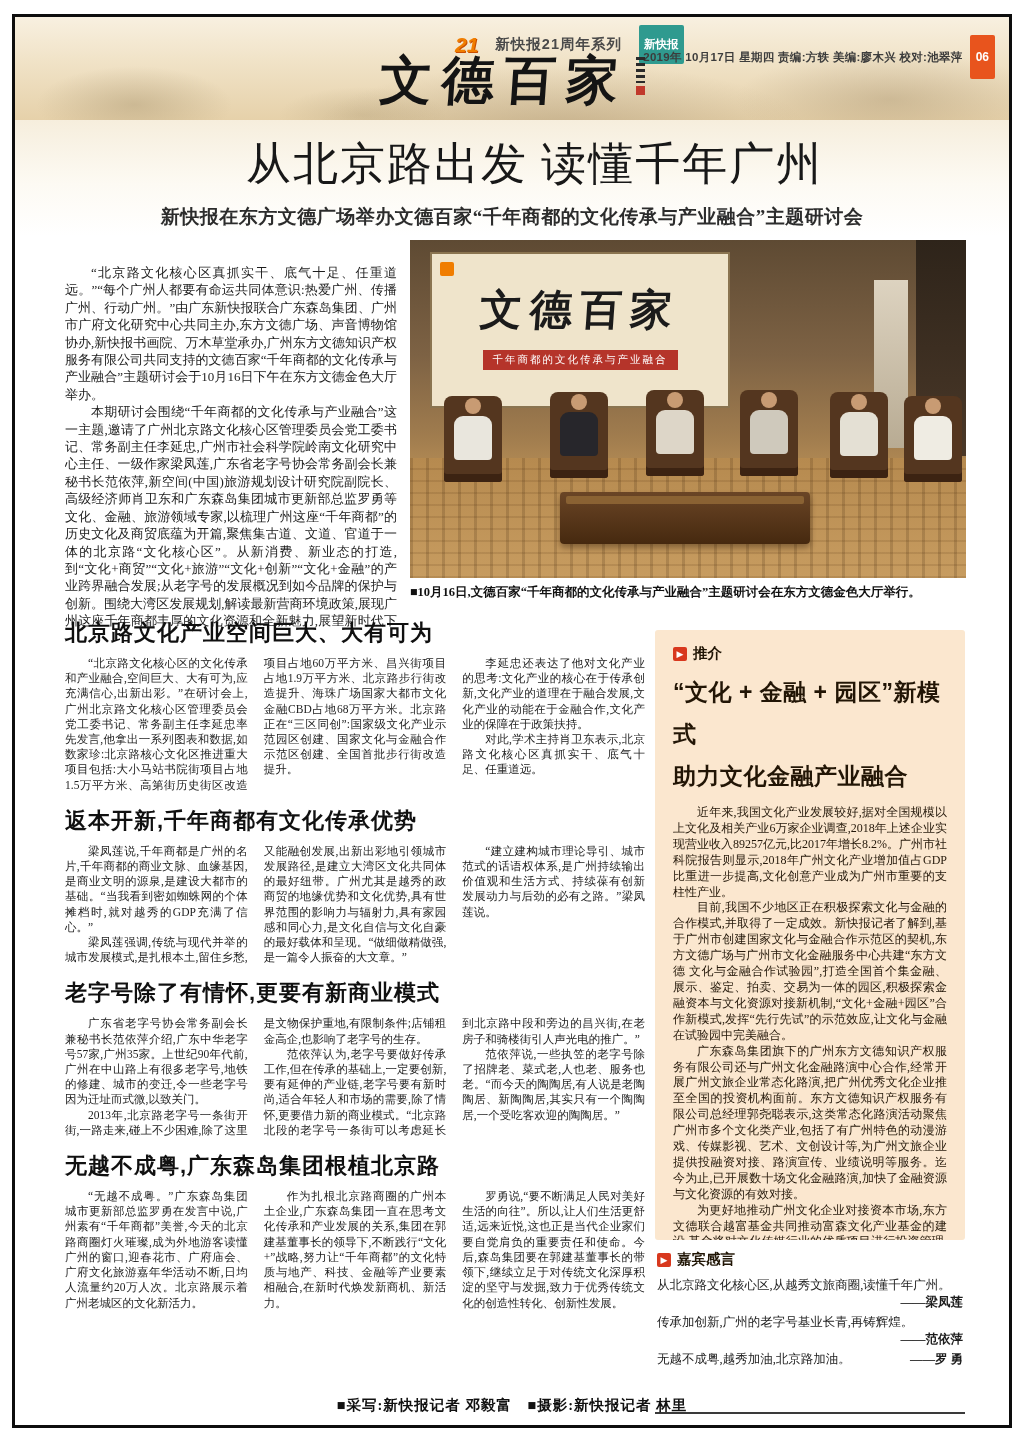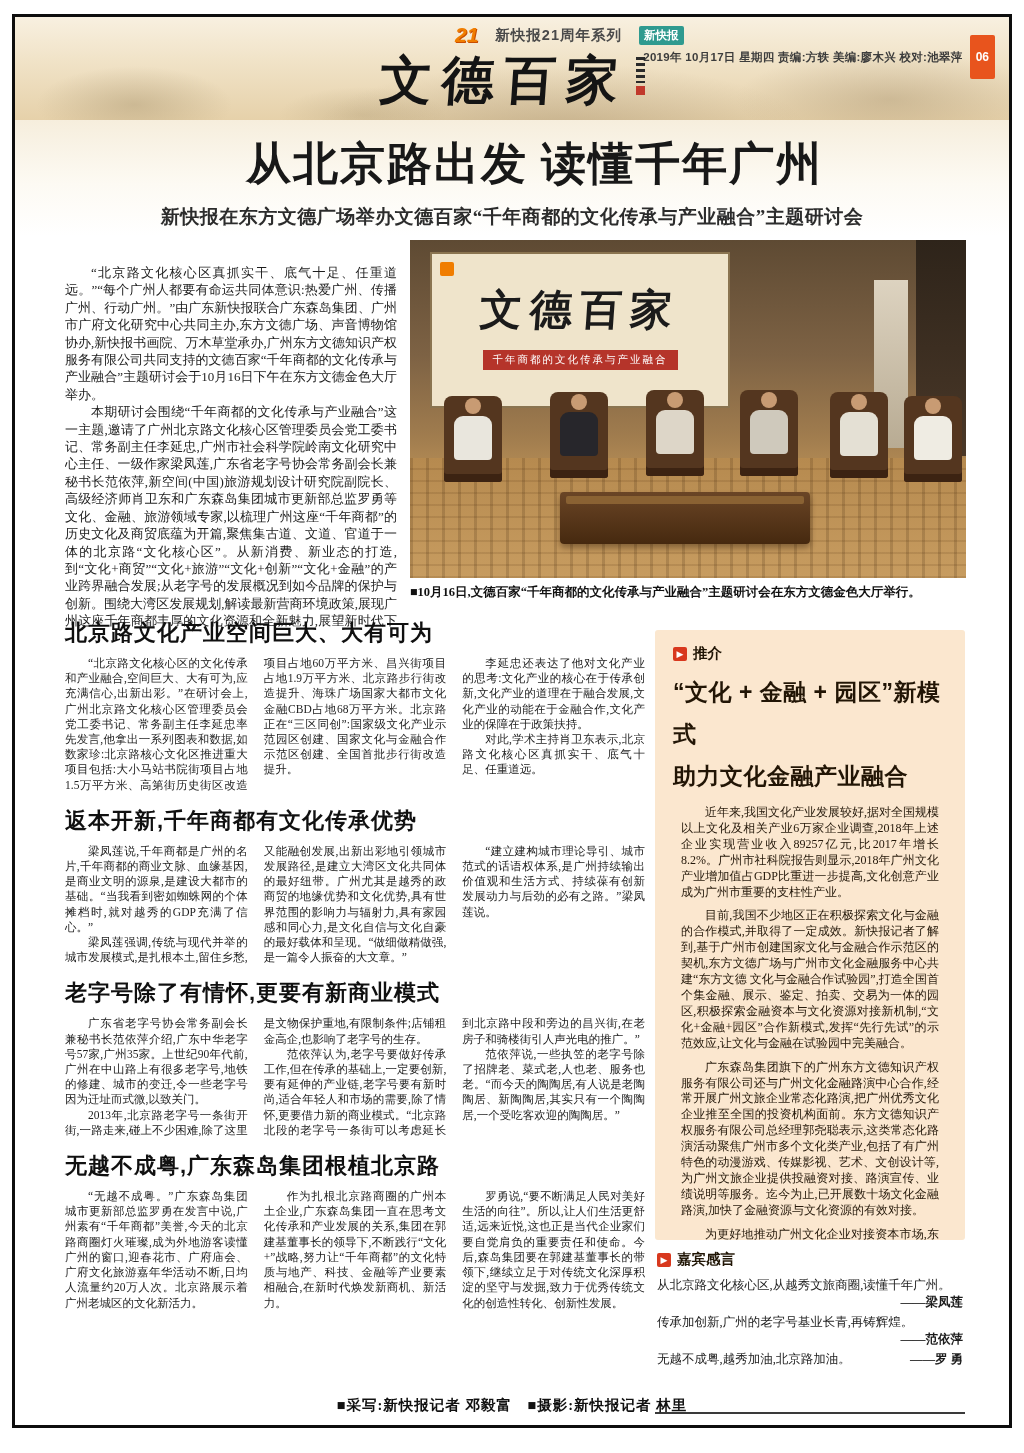--- a/index.html
+++ b/index.html
@@ -14,37 +14,37 @@
       radial-gradient(220px 70px at 88% 80%, rgba(150,128,92,.34), transparent 70%),
       radial-gradient(340px 90px at 55% 108%, rgba(120,100,70,.28), transparent 72%),
       radial-gradient(120px 40px at 35% 95%, rgba(170,150,110,.3), transparent 70%),
       linear-gradient(180deg,#f8f0e0 0%,#f0e2c6 45%,#e6d1aa 100%);}
   .brandrow{position:absolute;top:8px;left:0;width:100%;height:24px;}
   .brand-center{position:absolute;left:440px;top:0;display:flex;align-items:center;gap:17px;}
   .logo21{font-family:"Liberation Sans",sans-serif;font-weight:bold;font-style:italic;
           color:#f07d00;font-size:21px;line-height:20px;text-shadow:1px 1px 0 #c94d00;}
   .series-label{font-family:"Liberation Sans",sans-serif;font-size:14.5px;font-weight:bold;color:#4a4a4a;letter-spacing:1px;}
   .brand-badge{font-family:"Liberation Sans",sans-serif;font-size:11.5px;font-weight:bold;color:#fff;
-               background:#2f9a8f;padding:2px 5px;border-radius:2px;}
+               background:#2f9a8f;padding:12px 5px;border-radius:2px;}
   .daterow{position:absolute;top:10px;right:14px;display:flex;align-items:center;gap:7px;}
   .date-line{font-family:"Liberation Sans",sans-serif;font-size:11.5px;color:#3c3c3c;font-weight:bold;letter-spacing:.3px;}
   .page-num{font-family:"Liberation Sans",sans-serif;font-size:12px;font-weight:bold;color:#fff;
             background:#e8541d;padding:15px 6px;border-radius:2px;}
   .masthead{position:absolute;left:0;width:100%;top:34px;text-align:center;}
   .masthead-text{display:inline-block;font-size:52px;font-weight:900;letter-spacing:10px;color:#141414;
                  transform:skewX(-4deg);line-height:60px;}
   .seal-wrap{display:inline-block;vertical-align:top;margin-left:4px;margin-top:6px;}
   .seal-sig{width:9px;height:26px;background:
      repeating-linear-gradient(180deg,#2a2a2a 0 3px,transparent 3px 6px);}
   .seal-red{width:9px;height:9px;background:#c1392b;margin-top:3px;}
 
   
   .headline-area{position:absolute;left:15px;right:15px;top:120px;height:116px;
     background:linear-gradient(180deg,#f6eedd 0%,#fdfaf3 55%,#ffffff 100%);text-align:center;}
-  .headline{margin:14px 0 0 0;font-size:45px;font-weight:700;letter-spacing:2px;color:#181818;padding-left:45px;}
+  .headline{margin:14px 0 0 0;font-size:45px;font-weight:400;letter-spacing:2px;color:#181818;padding-left:45px;}
   .subhead{margin:10px 0 0 0;font-size:19px;font-weight:bold;color:#2c2c2c;letter-spacing:.5px;}
 
   
   .intro-text{position:absolute;left:65px;top:240px;width:332px;height:366px;
     font-size:13px;line-height:17.4px;text-align:justify;overflow:hidden;margin-top:24px;}
   .intro-text p{margin:0;text-indent:2em;}
   .photo-block{position:absolute;left:410px;top:240px;width:556px;}
   .photo{position:relative;width:556px;height:338px;overflow:hidden;
     background:linear-gradient(180deg,#5e4a33 0%,#7d6244 34%,#a07c4e 58%,#bb9157 72%,#c59a5e 100%);}
   .carpet{position:absolute;left:0;bottom:0;width:100%;height:120px;
@@ -84,21 +84,21 @@
   
   .sidebar-promo{position:absolute;left:655px;top:630px;width:310px;height:610px;
     background:#fbe7cf;border-radius:3px;box-sizing:border-box;padding:14px 18px;overflow:hidden;}
   .marker-row{display:flex;align-items:center;gap:6px;margin-bottom:8px;}
   .marker-icon{width:14px;height:14px;background:#d8381e;color:#fff;font-size:9px;line-height:14px;
     text-align:center;font-family:"Liberation Sans",sans-serif;border-radius:2px;}
   .marker-label{font-family:"Liberation Sans",sans-serif;font-size:14.5px;font-weight:bold;color:#201505;}
   .promo-title{font-family:"Liberation Sans",sans-serif;font-size:23px;font-weight:bold;
     color:#221505;line-height:42px;letter-spacing:.5px;margin-bottom:8px;}
   .promo-body{font-size:12px;line-height:15.9px;text-align:justify;color:#24180a;}
-  .promo-body p{margin:8px;text-indent:2em;}
+  .promo-body p{margin:0;text-indent:2em;}
 
   .sidebar-quotes{position:absolute;left:655px;top:1248px;width:310px;height:166px;
     box-sizing:border-box;padding:2px 2px 0 2px;border-bottom:2px solid #3a3a3a;overflow:hidden;}
   .quote{font-size:12.5px;line-height:17px;margin:2px 0 3px 0;text-align:justify;overflow:hidden;}
   .quote .q-text{text-indent:2em;}
   .q-author{float:right;font-weight:bold;}
 
   
   .credits{position:absolute;left:0;top:1396px;width:100%;text-align:center;
     font-size:14.5px;font-weight:bold;color:#111;letter-spacing:1px;}

